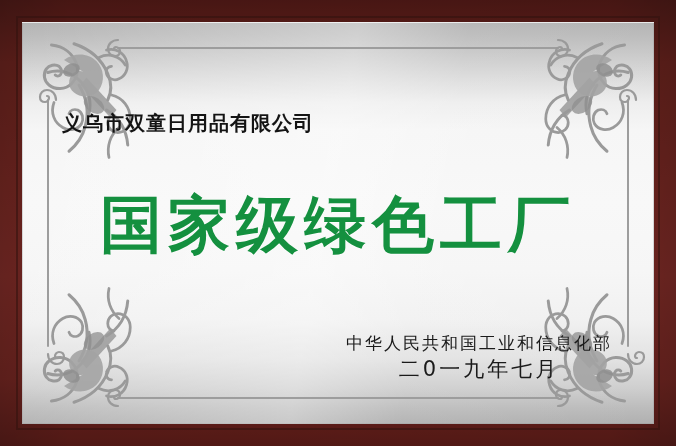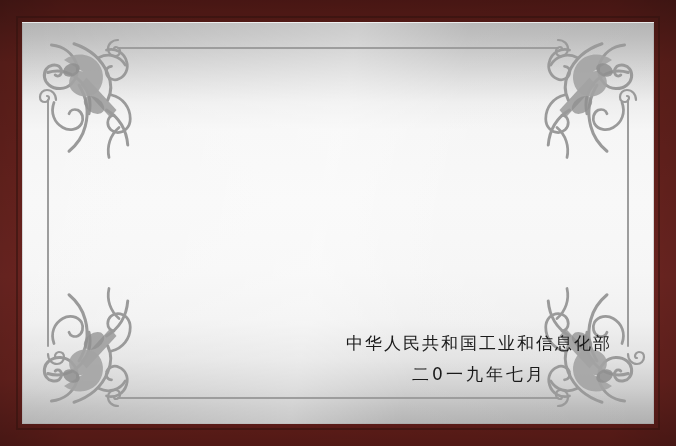--- a/index.html
+++ b/index.html
@@ -136,22 +136,22 @@
     top: 332px;
     text-align: center;
     color: #1a1a1a;
   }
   .issuer {
     font-size: 17px;
     letter-spacing: 2px;
     white-space: nowrap;
   }
   .issue-date {
-    margin-top: 8px;
-    font-size: 17px;
+    margin-top: 0;
+    font-size: 21px;
     letter-spacing: 3px;
     white-space: nowrap;
   }
 </style>
 </head>
 <body>
 
 <div id="plaque-root">
 
   <div class="frame"></div>
@@ -220,21 +220,23 @@
           <use href="#flourish" transform="translate(22,384) scale(1.25,-1.25)"></use>
         </g>
         <g>
           <use href="#flourish" transform="translate(610,384) scale(-1.25,-1.25)"></use>
         </g>
       </svg>
     </div>
   </div>
 
   <div class="content">
-
+    <div class="company-name">义乌市双童日用品有限公司</div>
+
+    <div class="main-title">国家级绿色工厂</div>
 
     <div class="issuer-block">
       <div class="issuer">中华人民共和国工业和信息化部</div>
       <div class="issue-date">二0一九年七月</div>
     </div>
   </div>
 
 </div>
 
 </body></html>

